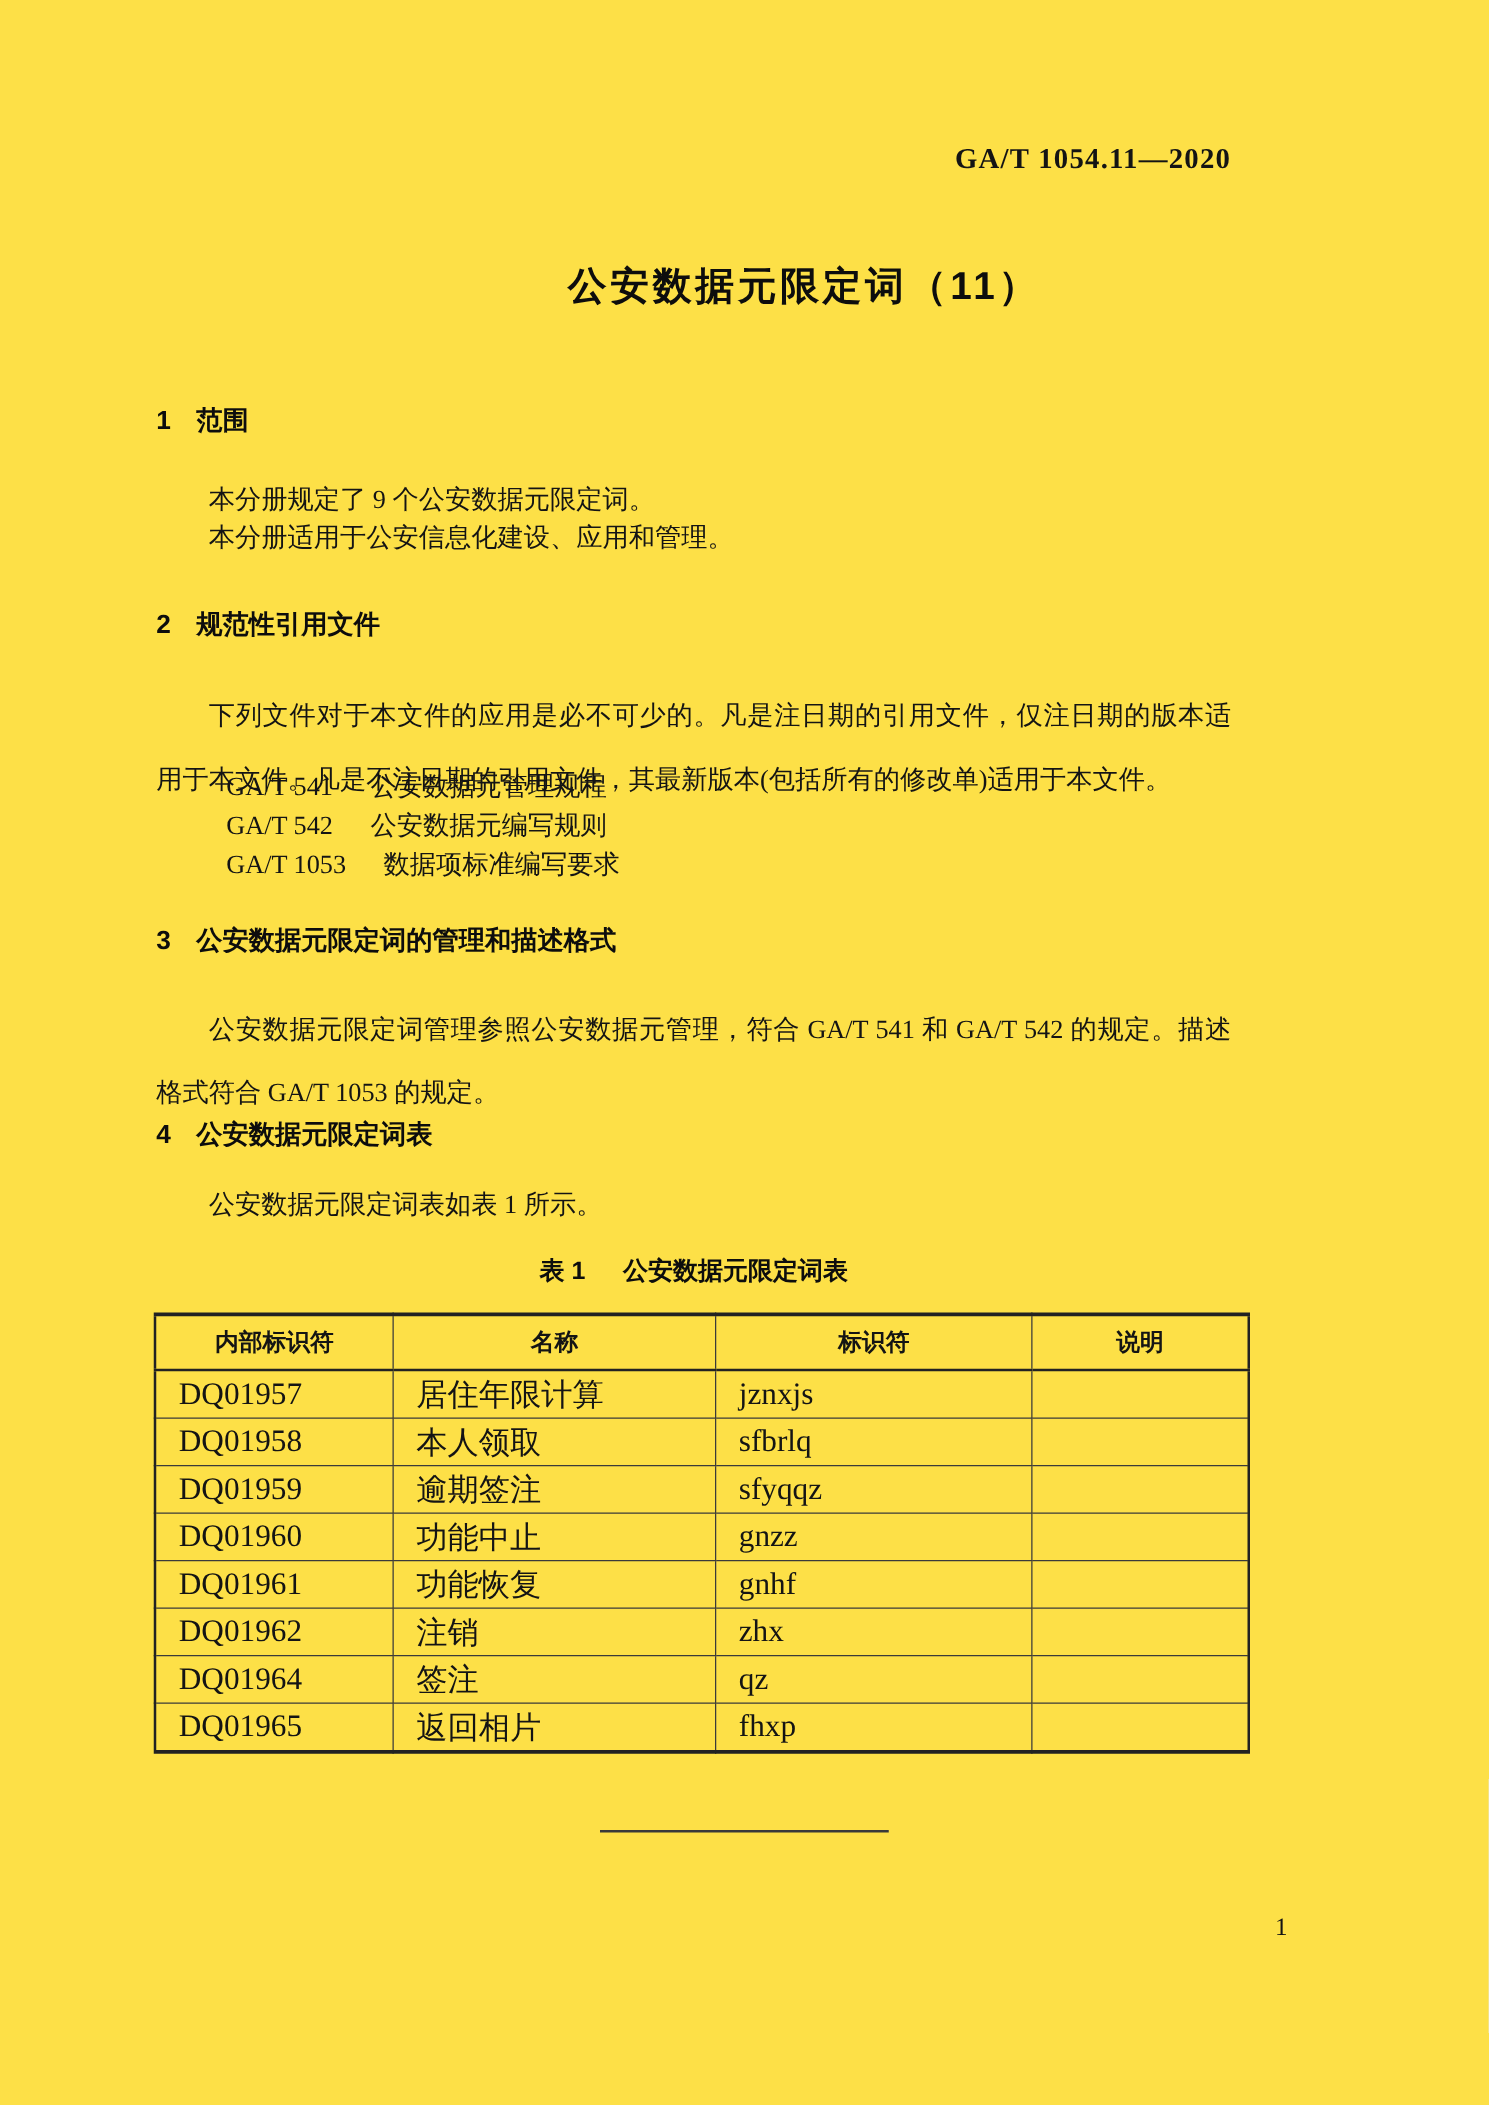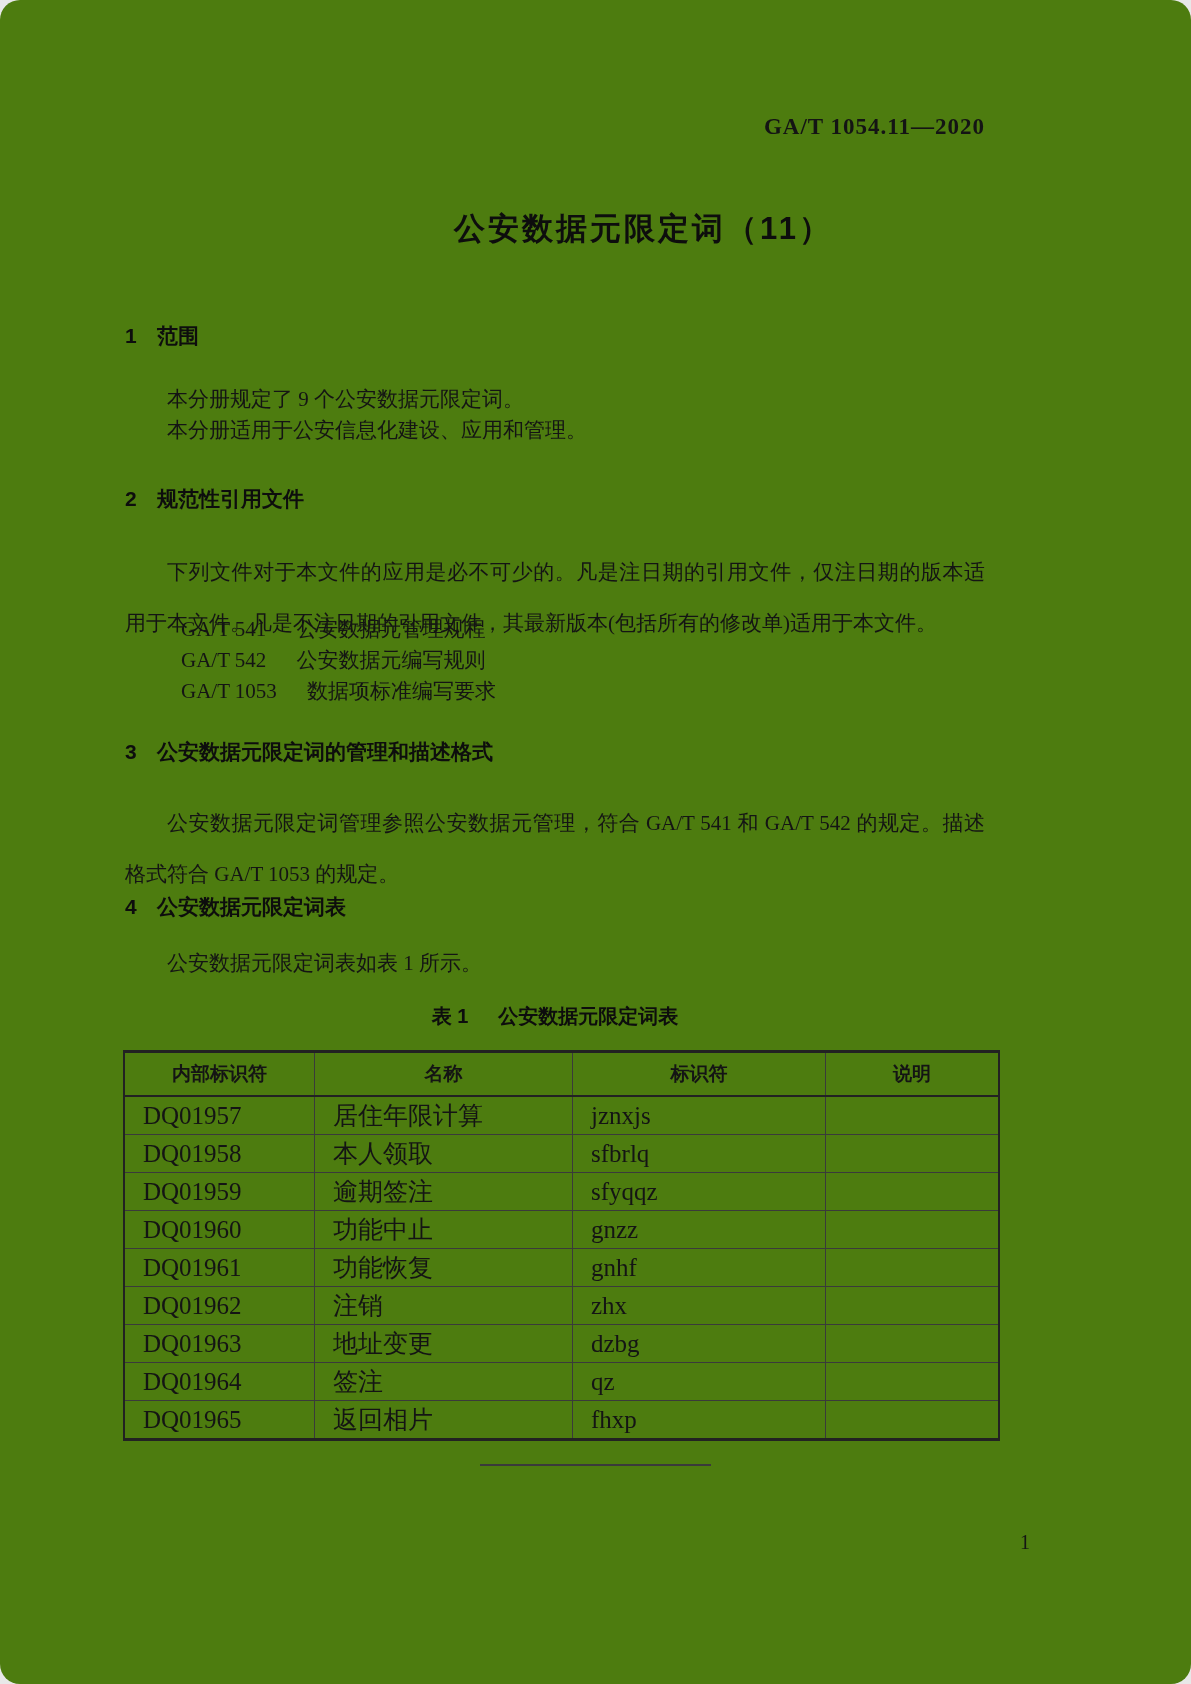--- a/index.html
+++ b/index.html
@@ -1,20 +1,19 @@
 <!DOCTYPE html>
 <html><head>
 <meta charset="utf-8">
 <style>
   html,body { margin:0; padding:0; background:#e8e8e8; }
   .page {
-    position:relative; width:1191px; height:1684px; background:#4d7c0f;
+    position:relative; width:1191px; height:1684px; background:#fde047;
     margin:0 auto; overflow:hidden; color:#141414;
     font-family:"Liberation Serif", serif;
-    border-radius:20px;
   }
   .doc-number {
     position:absolute; top:114px; left:0; width:985px; text-align:right;
     font-size:23px; font-weight:bold; letter-spacing:1px;
     font-family:"Liberation Serif", serif;
   }
   .doc-title {
     position:absolute; top:208px; left:0; width:1191px; text-align:center;
     font-family:"Liberation Sans", sans-serif; font-weight:bold;
     font-size:31px; letter-spacing:3px; color:#0d0d0d;margin-left:48px;
@@ -155,26 +154,20 @@
         <td>gnhf</td>
         <td></td>
       </tr>
       <tr>
         <td>DQ01962</td>
         <td>注销</td>
         <td>zhx</td>
         <td></td>
       </tr>
       <tr>
-        <td>DQ01963</td>
-        <td>地址变更</td>
-        <td>dzbg</td>
-        <td></td>
-      </tr>
-      <tr>
         <td>DQ01964</td>
         <td>签注</td>
         <td>qz</td>
         <td></td>
       </tr>
       <tr>
         <td>DQ01965</td>
         <td>返回相片</td>
         <td>fhxp</td>
         <td></td>

